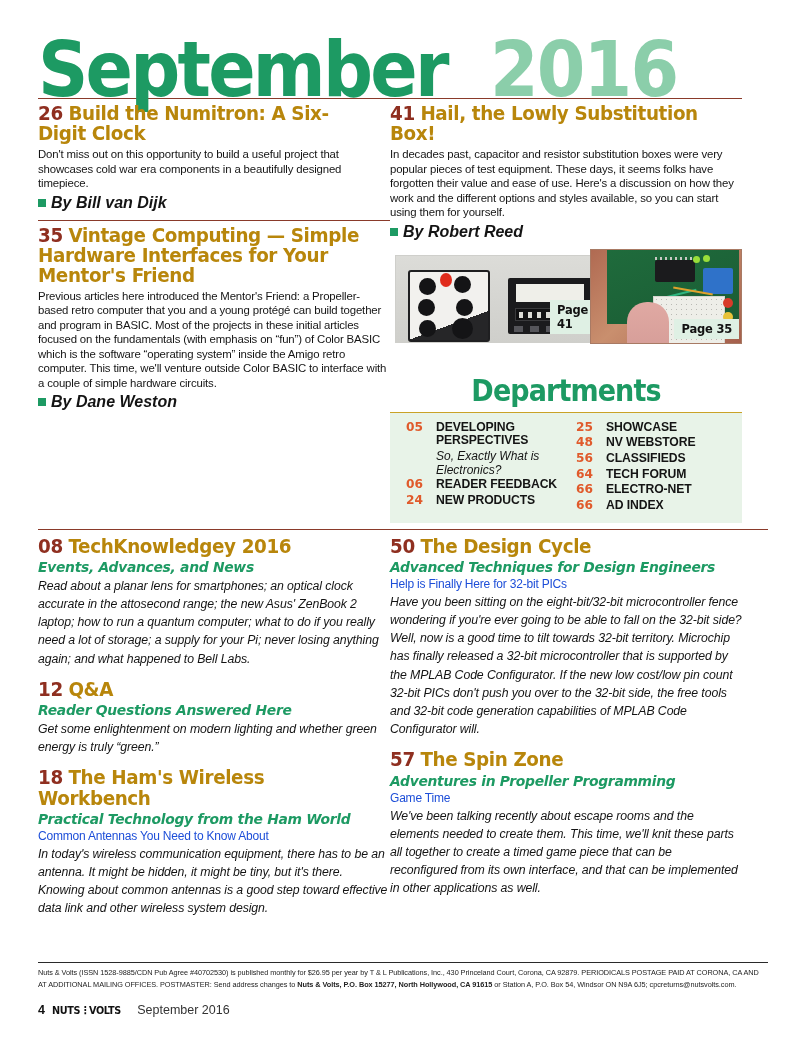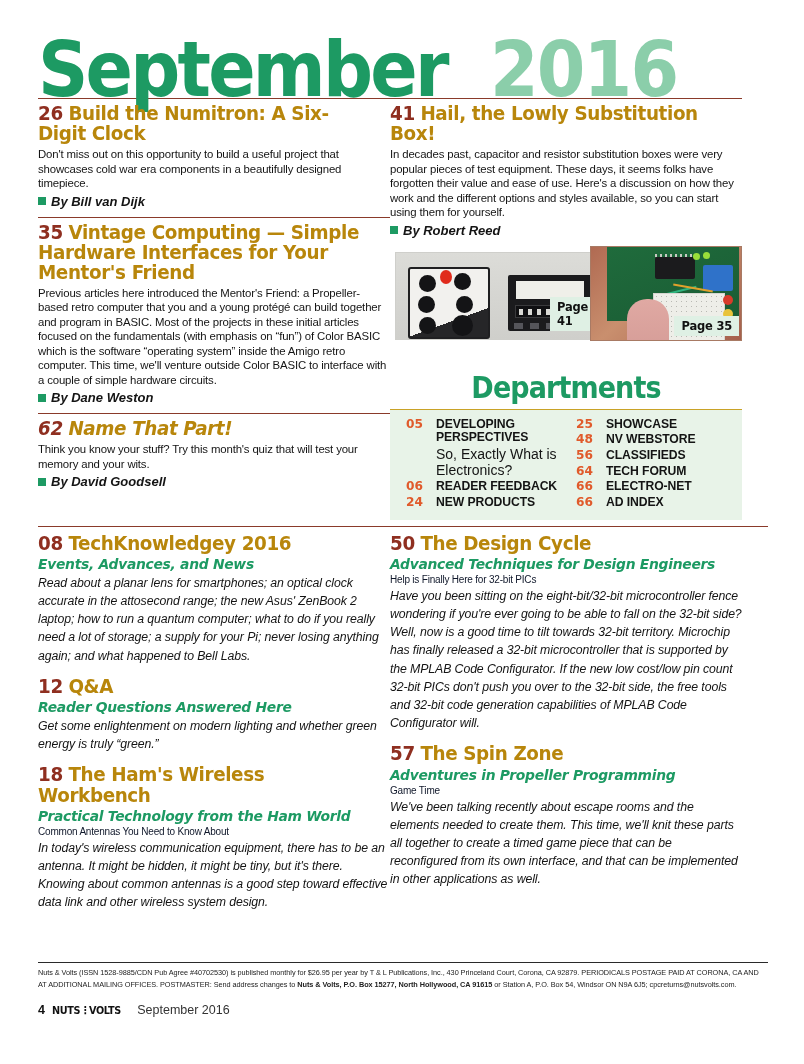--- a/index.html
+++ b/index.html
@@ -85,21 +85,21 @@
     font-size: 11.4px;
     line-height: 1.27;
     color: #141414;
     margin: 0 0 3px 0;
     letter-spacing: -0.15px;
   }
   .byline {
     font-family: "Liberation Sans", sans-serif;
     font-style: italic;
     font-weight: bold;
-    font-size: 13px;
+    font-size: 16px;
     color: #141414;
     margin: 1px 0 0 0;
     display: flex;
     align-items: center;
     gap: 5px;
   }
   .byline .sq {
     width: 8px; height: 8px;
     background: #1d9a63;
     display: inline-block;
@@ -235,21 +235,22 @@
   .dept-label {
     font-family: Liberation Sans, sans-serif;
     font-weight: bold;
     font-size: 12.2px;
     letter-spacing: -0.1px;
     color: #141414;
     line-height: 1.12;
   }
   .dept-sub {
     font-family: "Liberation Sans", sans-serif;
-    font-size: 14px;
+    font-style: italic;
+    font-size: 12px;
     color: #141414;
     line-height: 1.18;
     margin-left: 30px;
   }
 
   
   .rule-full {
     border-top: 1.4px solid #8a3a2a;
     margin: 6px 0 7px 0;
     clear: both;
@@ -275,22 +276,22 @@
     font-weight: bold;
     font-size: 14.6px;
     letter-spacing: -0.3px;
     color: #1d9a63;
     margin: 1px 0 2px 0;
     transform: scaleX(0.95);
     transform-origin: left top;
   }
   .dept-entry .dtop {
     font-family: "Liberation Sans", sans-serif;
-    font-size: 10px;
-    color: #0f172a;
+    font-size: 12px;
+    color: #1d4ed8;
     margin: 0 0 2px 0;
     letter-spacing: -0.2px;
   }
   .dept-entry .dbody {
     font-family: "Liberation Sans", sans-serif;
     font-style: italic;
     font-size: 12.3px;
     line-height: 1.48;
     color: #141414;
     margin: 0;
@@ -369,29 +370,20 @@
       <div class="feature">
         <div class="hline"></div>
         <div class="headline"><span class="pg">35</span><span>Vintage Computing — Simple Hardware Interfaces for Your Mentor's Friend</span></div>
         <p class="blurb">Previous articles here introduced the Mentor's Friend: a Propeller-based retro computer that you and a young protégé can build together and program in BASIC. Most of the projects in these initial articles focused on the fundamentals (with emphasis on “fun”) of Color BASIC which is the software “operating system” inside the Amigo retro computer. This time, we'll venture outside Color BASIC to interface with a couple of simple hardware circuits.</p>
         <div class="byline">
             <span class="sq"></span>
             <span>By Dane Weston</span>
           </div>
       </div>
 
-      <div class="feature">
-        <div class="hline"></div>
-        <div class="headline italic"><span class="pg">62</span><span>Name That Part!</span></div>
-        <p class="blurb">Think you know your stuff? Try this month's quiz that will test your memory and your wits.</p>
-        <div class="byline">
-            <span class="sq"></span>
-            <span>By David Goodsell</span>
-          </div>
-      </div>
 
     </div>
 
     <div class="col">
 
       <div class="feature">
         <div class="hline"></div>
         <div class="headline"><span class="pg">41</span><span>Hail, the Lowly Substitution Box!</span></div>
         <p class="blurb">In decades past, capacitor and resistor substitution boxes were very popular pieces of test equipment. These days, it seems folks have forgotten their value and ease of use. Here's a discussion on how they work and the different options and styles available, so you can start using them for yourself.</p>
         <div class="byline">

